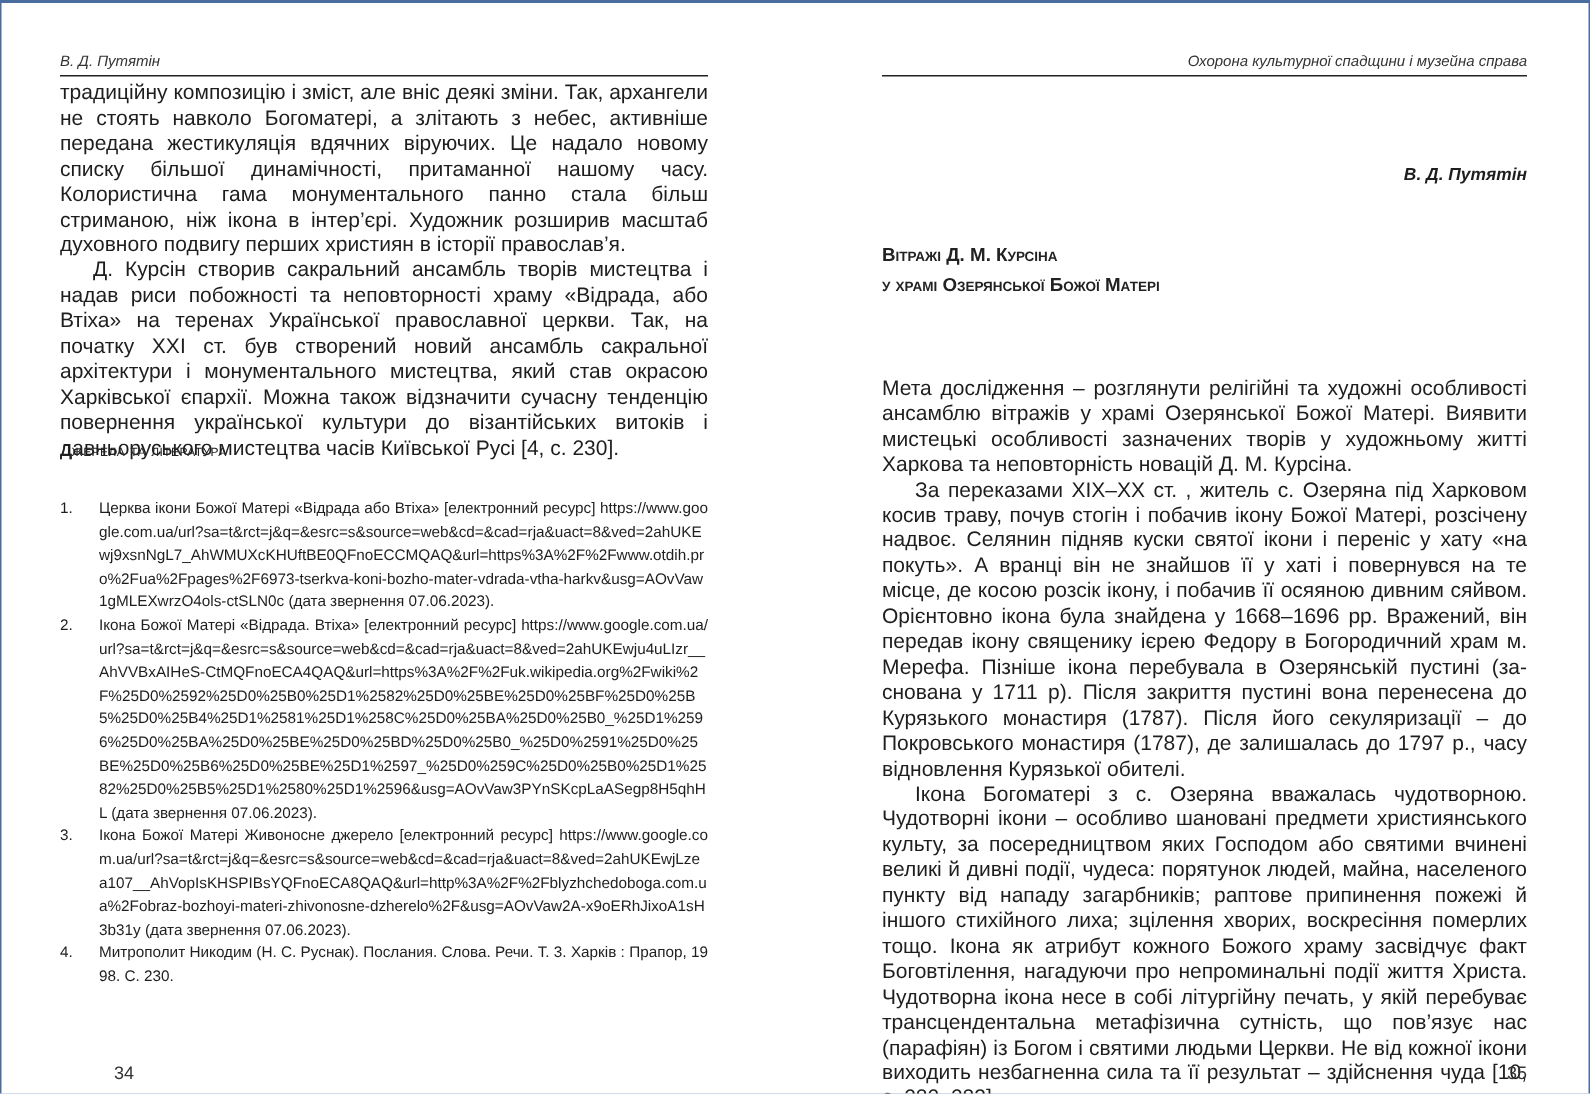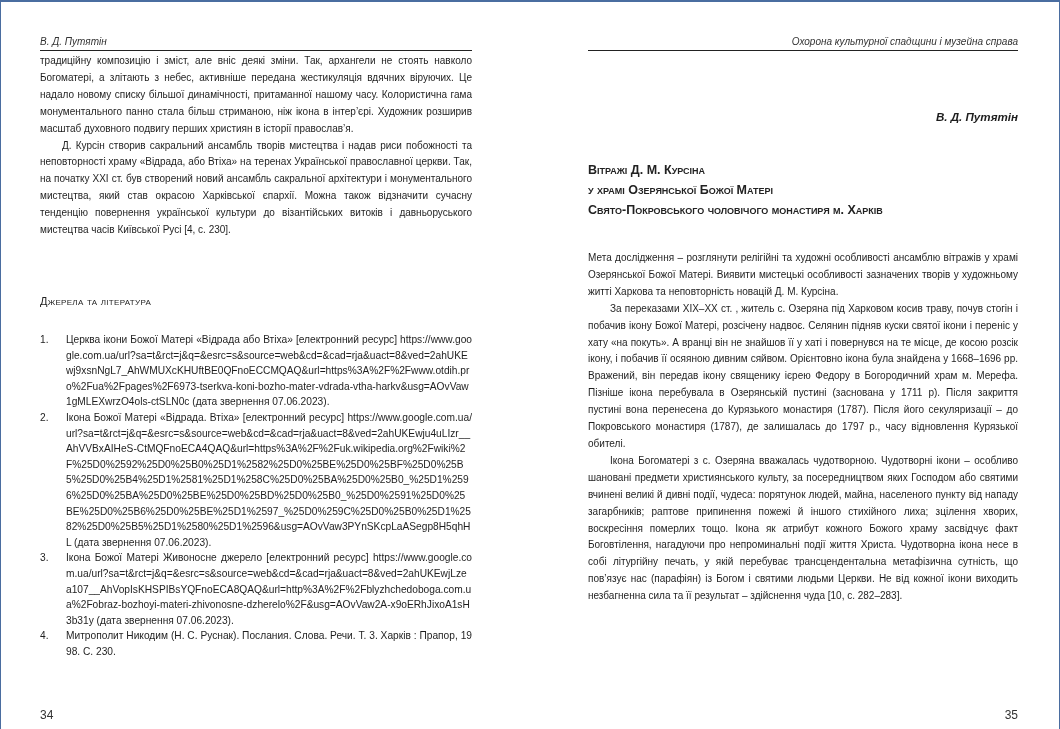--- a/index.html
+++ b/index.html
@@ -22,21 +22,21 @@
 
     .running-head {
       position: absolute; top: 36px; left: 0; right: 0;
       font-size: 10px; font-style: italic; color: #333;
       padding-bottom: 3px;
       border-bottom: 1px solid #222;
     }
     .page.right .running-head { text-align: right; }
 
     .body-text {
-      font-size: 10px; line-height: 16.9px; text-align: justify;
+      font-size: 14px; line-height: 16.9px; text-align: justify;
       margin: 0; hyphens: auto;
     }
     .body-text p { margin: 0; }
     .body-text p.indent { text-indent: 22px; }
 
     .left-body { position: absolute; top: 53px; left: 0; width: 432px; }
 
     .section-heading {
       position: absolute; top: 295px; left: 0; width: 432px;
       text-align: left; font-size: 11px; font-variant: small-caps;
@@ -44,21 +44,21 @@
     }
 
     .refs { position: absolute; top: 332px; left: 0; width: 432px; margin: 0; padding: 0; list-style: none; }
     .refs li {
       position: relative; padding-left: 26px;
       font-size: 10.2px; line-height: 15.6px; text-align: justify;
       margin-bottom: 0; word-break: break-all;
     }
     .refs li .num { position: absolute; left: 0; top: 0; }
 
-    .page-number { position: absolute; top: 708px; font-size: 12px; color: #333; }
+    .page-number { position: absolute; top: 708px; font-size: 12px; color: #333; margin-left: 36px; }
     .page.left .page-number { left: 0; }
     .page.right .page-number { right: 0; }
 
     .author {
       position: absolute; top: 110px; right: 0;
       font-size: 11.6px; font-weight: bold; font-style: italic;
     }
     .title {
       position: absolute; top: 160px; left: 0; width: 430px;
       font-weight: bold; font-size: 12.5px; line-height: 20px;
@@ -105,21 +105,20 @@
 </div>
 
 <div class="page right">
   <div class="running-head">Охорона культурної спадщини і музейна справа</div>
 
   <div class="author">В. Д. Путятін</div>
 
   <div class="title">
     <div>Вітражі Д. М. Курсіна</div>
     <div>у храмі Озерянської Божої Матері</div>
-    <div>Свято-Покровського чоловічого монастиря м. Харків</div>
   </div>
 
   <div class="body-text right-body">
     <p>Мета дослідження – розглянути релігійні та художні особливості ансамблю вітражів у храмі Озерянської Божої Матері. Виявити мистецькі особливос­ті зазначених творів у художньому житті Харкова та неповторність новацій Д. М. Курсіна.</p>
     <p class="indent">За переказами XIX–XX ст. , житель с. Озеряна під Харковом косив тра­ву, почув стогін і побачив ікону Божої Матері, розсічену надвоє. Селянин підняв куски святої ікони і переніс у хату «на покуть». А вранці він не знай­шов її у хаті і повернувся на те місце, де косою розсік ікону, і побачив її осяяною дивним сяйвом. Орієнтовно ікона була знайдена у 1668–1696 рр. Вражений, він передав ікону священику ієрею Федору в Богородичний храм м. Мерефа. Пізніше ікона перебувала в Озерянській пустині (за­снована у 1711 р). Після закриття пустині вона перенесена до Курязького монастиря (1787). Після його секуляризації – до Покровського монастиря (1787), де залишалась до 1797 р., часу відновлення Курязької обителі.</p>
     <p class="indent">Ікона Богоматері з с. Озеряна вважалась чудотворною. Чудотворні ікони – особливо шановані предмети християнського культу, за посеред­ництвом яких Господом або святими вчинені великі й дивні події, чудеса: порятунок людей, майна, населеного пункту від нападу загарбників; раптове припинення пожежі й іншого стихійного лиха; зцілення хворих, воскресіння померлих тощо. Ікона як атрибут кожного Божого храму засвідчує факт Боговтілення, нагадуючи про непроминальні події життя Христа. Чудотворна ікона несе в собі літургійну печать, у якій перебуває трансцендентальна метафізична сутність, що пов’язує нас (парафіян) із Богом і святими людьми Церкви. Не від кожної ікони виходить незбагненна сила та її результат – здійснення чуда [10, с. 282–283].</p>
   </div>
 
   <div class="page-number">35</div>
 </div>

